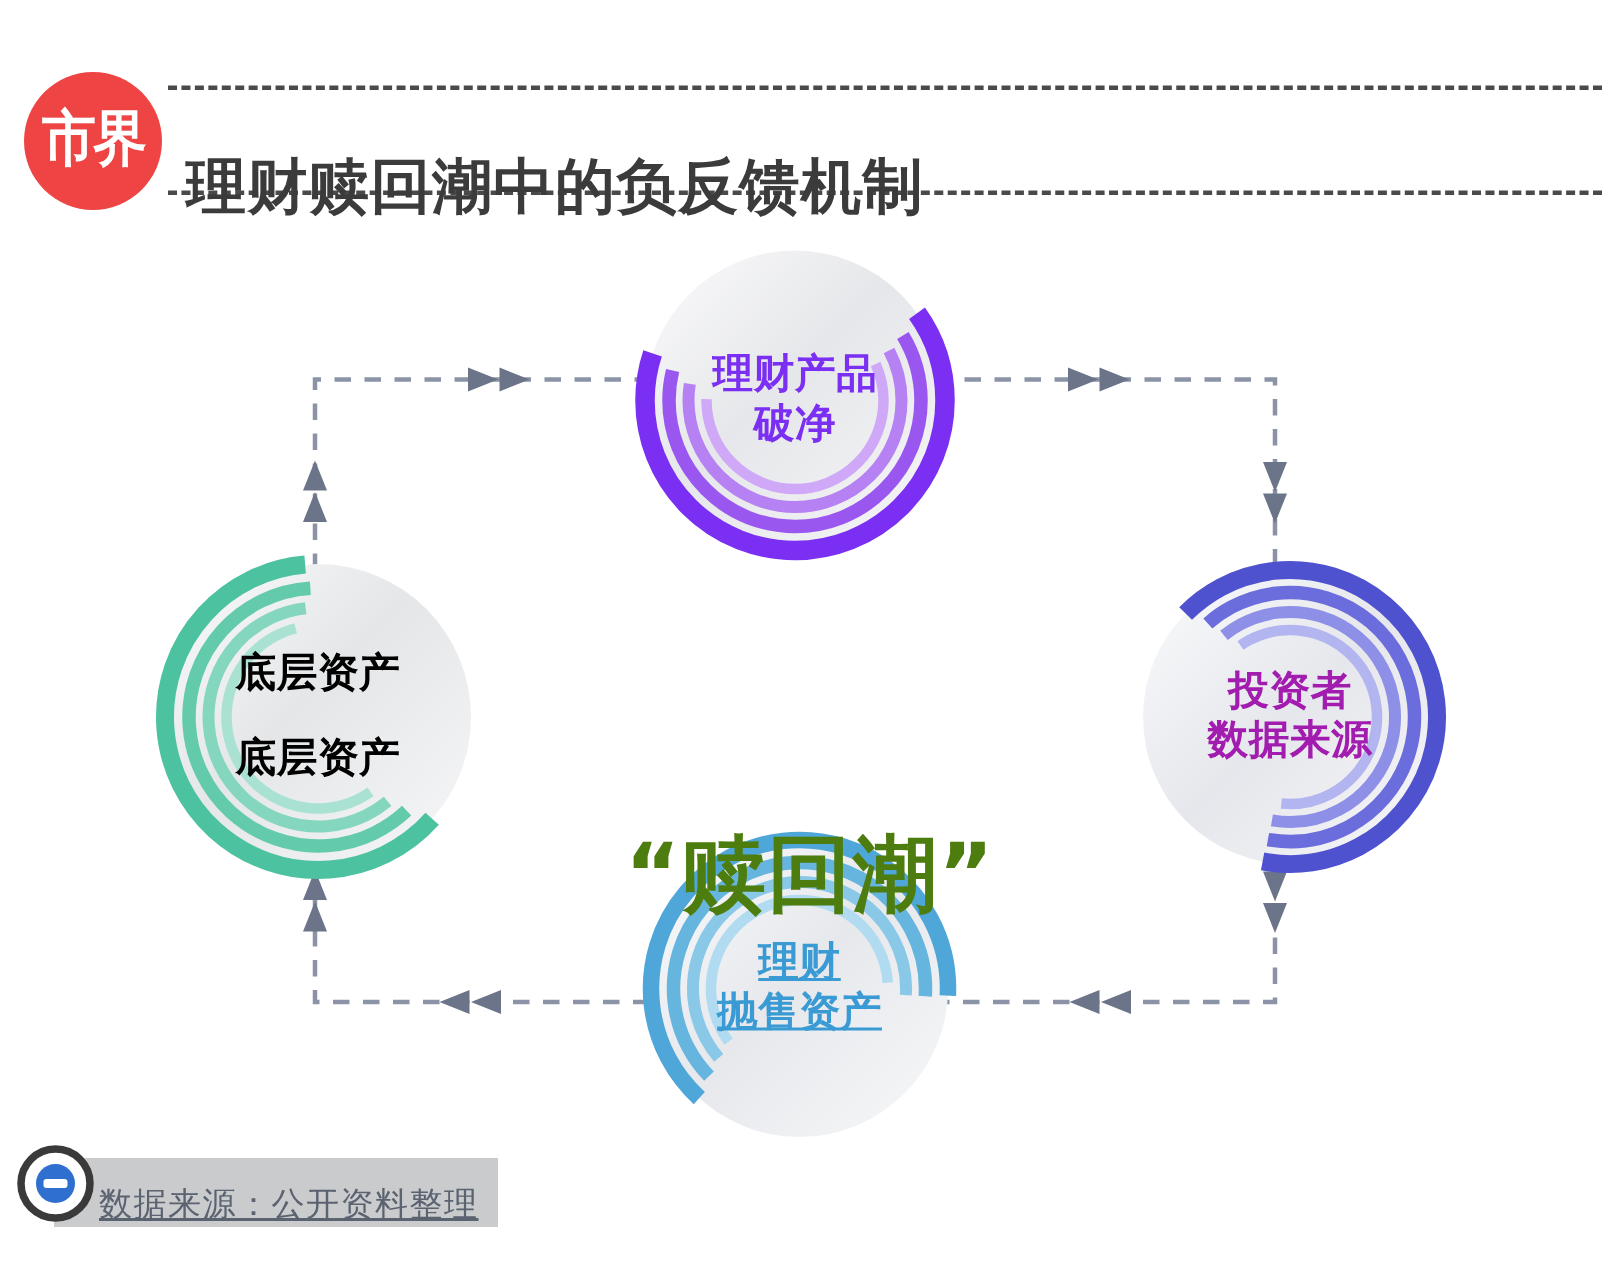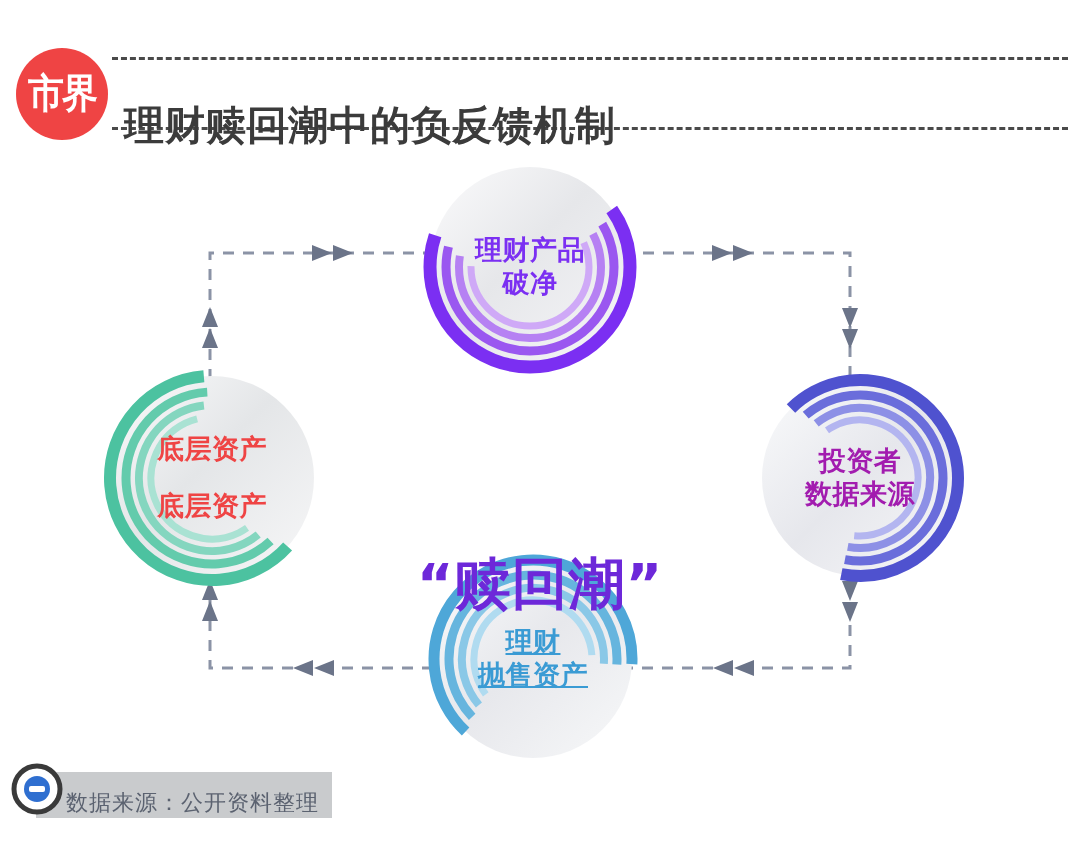--- a/index.html
+++ b/index.html
@@ -44,43 +44,44 @@
   .node{position:absolute;}
   .node .label{
     position:absolute;left:0;top:0;width:100%;height:100%;
     display:flex;flex-direction:column;align-items:center;justify-content:center;
     font-size:27px;font-weight:bold;line-height:1.22;
     letter-spacing:0.5px;text-align:center;
     font-family:"DejaVu Sans","Liberation Sans",sans-serif;
     pointer-events:none;
   }
   .node.purple .label{color:#7b2ff2;align-items:center;}
-  .node.green  .label{color:#ef4444;gap:24px;}
+  .node.green  .label{color:#000000;gap:24px;}
   .node.indigo .label{color:#a21caf;}
   .node.blue   .label{color:#3a9bd4;text-decoration:underline;}
 
   
   .center-cap{
     position:absolute;left:390px;top:406px;width:300px;
-    text-align:center;font-size:56px;font-weight:bold;color:#6d28d9;
+    text-align:center;font-size:56px;font-weight:bold;color:#4d7c0f;
     letter-spacing:1px;line-height:1;
     font-family:"DejaVu Sans","Liberation Sans",sans-serif;
   }
 
   
   .footer{position:absolute;left:0;top:770px;width:1080px;height:85px;}
   .foot-bar{
     position:absolute;left:36px;top:2px;width:296px;height:46px;
     background:#c9cbcd;
   }
   .foot-text{
     position:absolute;left:66px;top:2px;height:62px;
     display:flex;align-items:center;
     font-size:22px;color:#5b6270;letter-spacing:1px;
     font-family:"DejaVu Sans","Liberation Sans",sans-serif;
+    text-decoration:underline;
   }
   .foot-icon{position:absolute;left:10px;top:-8px;width:54px;height:54px;}
 </style>
 </head>
 <body>
 
 <div class="header">
   <div class="hdr-line top"></div>
   <div class="hdr-line bot"></div>
 

